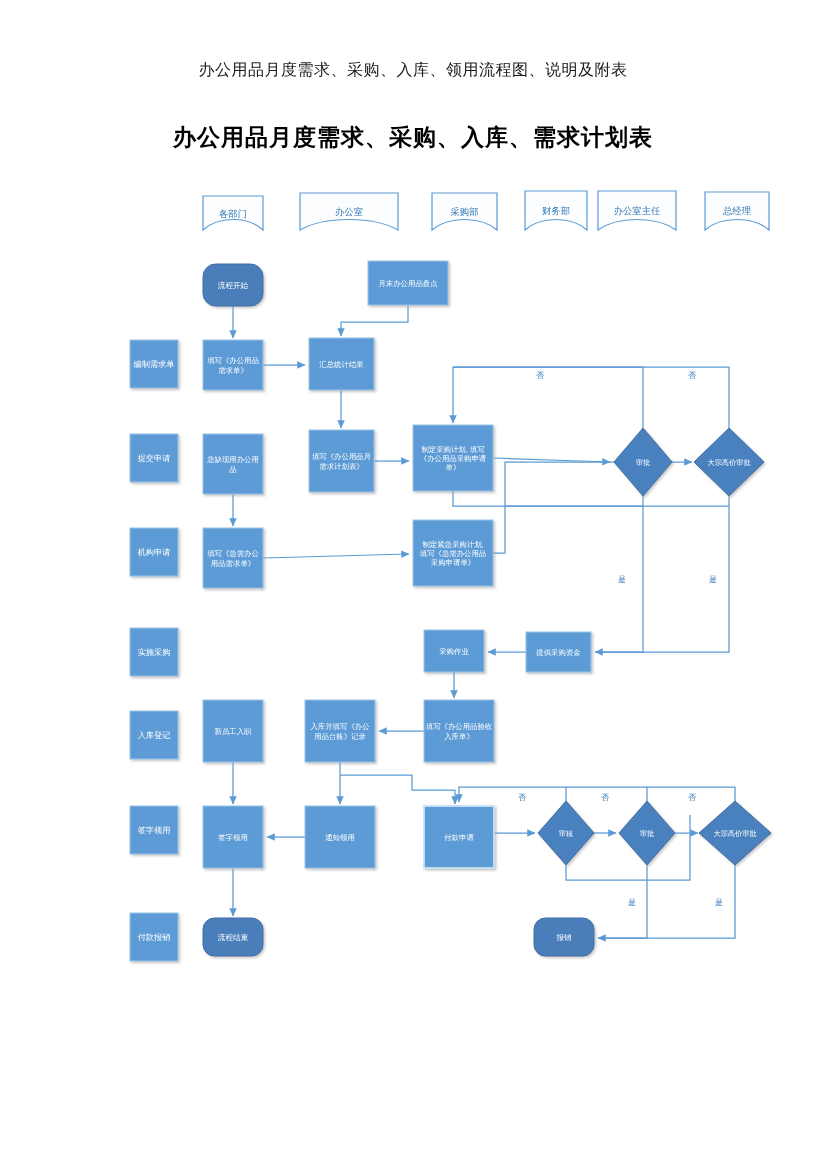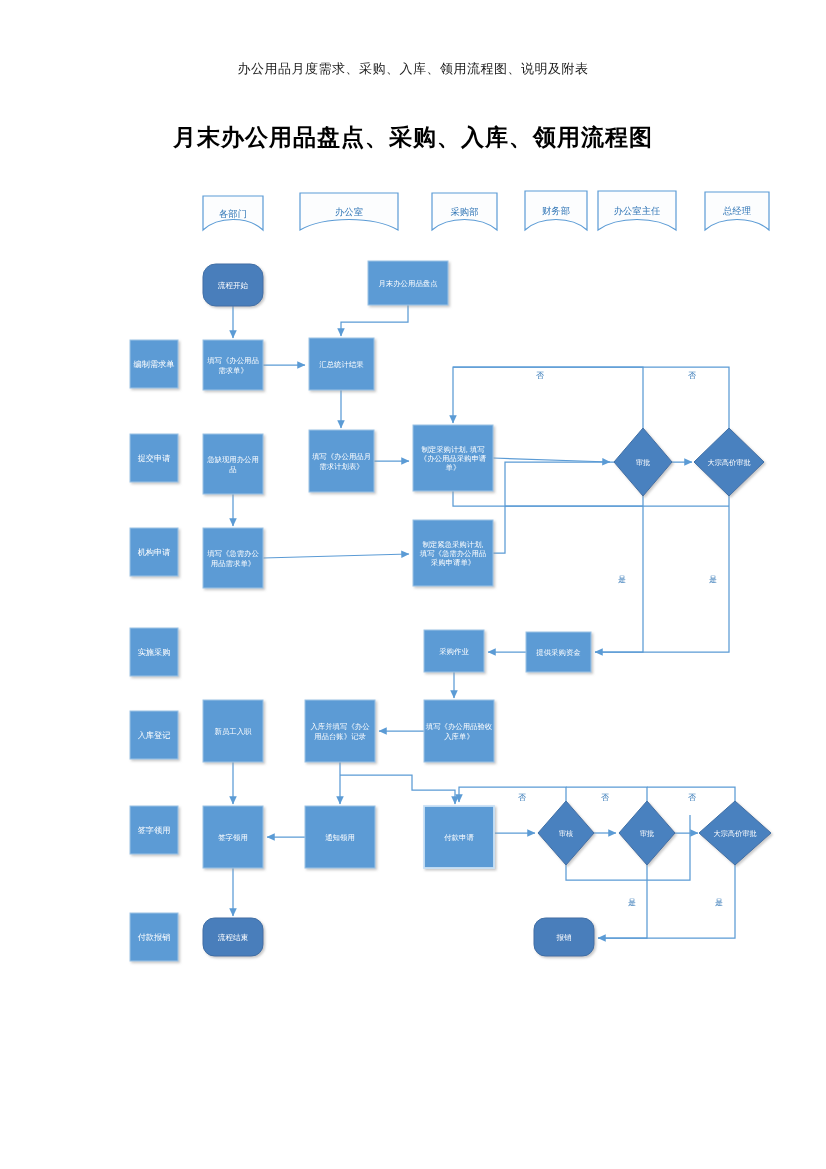--- a/index.html
+++ b/index.html
@@ -1,36 +1,36 @@
 <!DOCTYPE html>
 <html><head>
 <meta charset="utf-8">
 <style>
   html,body{margin:0;padding:0;background:#ffffff;}
   body{width:826px;height:1169px;font-family:"Liberation Sans","DejaVu Sans",sans-serif;color:#000;}
   #page{position:relative;width:826px;height:1169px;background:#fff;overflow:hidden;}
   .hdr{position:absolute;top:60px;left:0;width:826px;text-align:center;
-       font-family:"Liberation Serif","DejaVu Serif",serif;font-size:13px;color:#1a1a1a;letter-spacing:.5px;}
+       font-family:"Liberation Serif","DejaVu Serif",serif;font-size:16px;color:#1a1a1a;letter-spacing:.5px;}
   .title{position:absolute;top:122px;left:0;width:826px;text-align:center;
          font-family:"Liberation Sans","DejaVu Sans",sans-serif;font-weight:bold;font-size:23px;color:#000;letter-spacing:1px;}
   svg{position:absolute;top:0;left:0;}
   .nodeText{font-family:"Liberation Sans","DejaVu Sans",sans-serif;font-size:7.4px;fill:#ffffff;text-anchor:middle;}
   .bannerText{font-family:"Liberation Sans","DejaVu Sans",sans-serif;font-size:9.3px;fill:#2E74B5;text-anchor:middle;}
   .laneText{font-family:"Liberation Sans","DejaVu Sans",sans-serif;font-size:8.2px;fill:#ffffff;text-anchor:middle;}
   .edgeLbl{font-family:"Liberation Sans","DejaVu Sans",sans-serif;font-size:8px;fill:#2E74B5;text-anchor:middle;}
   .termText{font-family:"Liberation Sans","DejaVu Sans",sans-serif;font-size:7.6px;fill:#ffffff;text-anchor:middle;}
   .decText{font-family:"Liberation Sans","DejaVu Sans",sans-serif;font-size:7.2px;fill:#ffffff;text-anchor:middle;}
 </style>
 </head>
 <body>
 
 <div id="page">
 
   <div class="hdr">办公用品月度需求、采购、入库、领用流程图、说明及附表</div>
-  <div class="title">月末办公用品盘点、采购、入库、领用流程图</div>
+  <div class="title">办公用品月度需求、采购、入库、需求计划表</div>
 
   <svg id="canvas" width="826" height="1169">
     <defs>
       <marker id="arr" markerWidth="7" markerHeight="7" refX="6.2" refY="3" orient="auto">
         <path d="M0,0 L6.5,3 L0,6 z" fill="#5B9BD5"></path>
       </marker>
       <filter id="sh" x="-30%" y="-30%" width="180%" height="190%">
         <feDropShadow dx="1.6" dy="1.6" stdDeviation="1.3" flood-color="#9a9a9a" flood-opacity="0.55"></feDropShadow>
       </filter>
     </defs>

